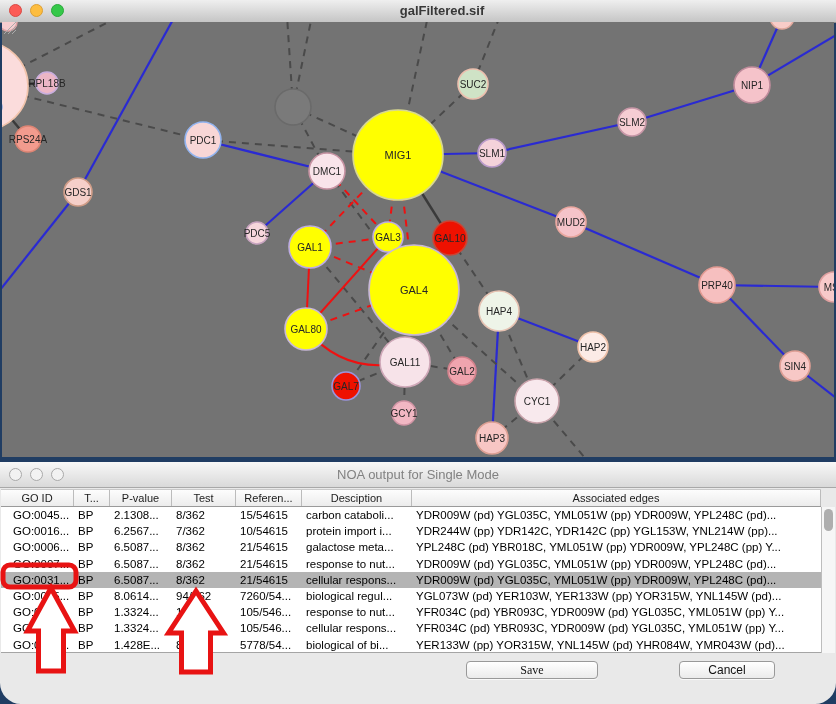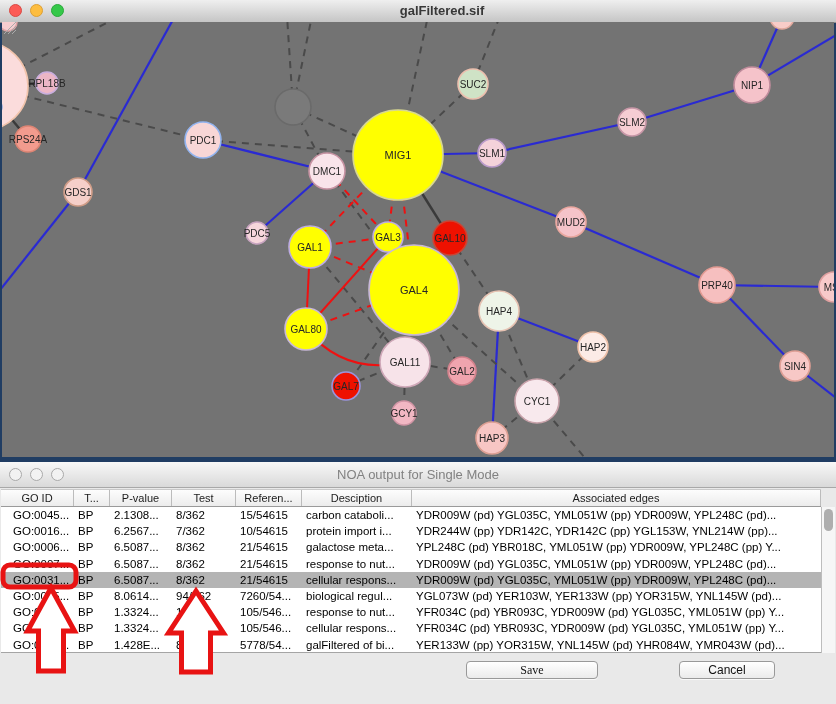--- a/index.html
+++ b/index.html
@@ -13,21 +13,21 @@
     font-size:13px;font-weight:bold;color:#383838;padding-left:48px;}
   .tl{position:absolute;top:4px;width:13px;height:13px;border-radius:50%;box-sizing:border-box;}
   .tl.red{left:9px;background:#fc5b56;border:1px solid #d94a44;}
   .tl.yellow{left:30px;background:#fdbd3f;border:1px solid #dd9f33;}
   .tl.green{left:51px;background:#35c849;border:1px solid #2aa93a;}
   .canvas{position:absolute;left:2px;top:22px;width:832px;height:435px;background:#737373;overflow:hidden;}
   .canvas svg{position:absolute;left:0;top:0;}
   .grip{position:absolute;right:0;bottom:0;width:14px;height:12px;}
 
   
-  .win-bot{position:absolute;left:0;top:462px;width:836px;height:242px;background:#e9e9e9;}
+  .win-bot{position:absolute;left:0;top:462px;width:836px;height:242px;background:#e9e9e9;border-radius:21px;}
   .titlebar2{position:absolute;left:0;top:0;width:100%;height:26px;
     background:linear-gradient(#f8f8f8,#d9d9d9);border-bottom:1px solid #a8a8a8;box-sizing:border-box;}
   .titlebar2 .title{position:absolute;left:0;right:0;top:5px;text-align:center;font-size:13px;color:#828282;}
   .tl2{position:absolute;top:6px;width:13px;height:13px;border-radius:50%;box-sizing:border-box;
     background:#f2f2f2;border:1px solid #a9a9a9;}
   .tl2.b1{left:9px;}.tl2.b2{left:30px;}.tl2.b3{left:51px;}
 
   .thead{position:absolute;left:1px;top:27px;width:820px;height:18px;display:grid;
     grid-template-columns:73px 36px 62px 64px 66px 110px 1fr;
     background:linear-gradient(#fdfdfd,#ececec);border-bottom:1px solid #9a9a9a;border-top:1px solid #c9c9c9;box-sizing:border-box;}
@@ -279,21 +279,21 @@
           <div class="tc c4">105/546...</div>
           <div class="tc c5">cellular respons...</div>
           <div class="tc c6">YFR034C (pd) YBR093C, YDR009W (pd) YGL035C, YML051W (pp) Y...</div>
         </div>
         <div class="trow">
           <div class="tc c0">GO:0050...</div>
           <div class="tc c1">BP</div>
           <div class="tc c2">1.428E...</div>
           <div class="tc c3">80/362</div>
           <div class="tc c4">5778/54...</div>
-          <div class="tc c5">galFiltered of bi...</div>
+          <div class="tc c5">biological of bi...</div>
           <div class="tc c6">YER133W (pp) YOR315W, YNL145W (pd) YHR084W, YMR043W (pd)...</div>
         </div>
       </div>
     <div class="scrollbar">
       <div class="thumb"></div>
     </div>
 
     <div class="btn save">Save</div>
     <div class="btn cancel">Cancel</div>
   </div>

